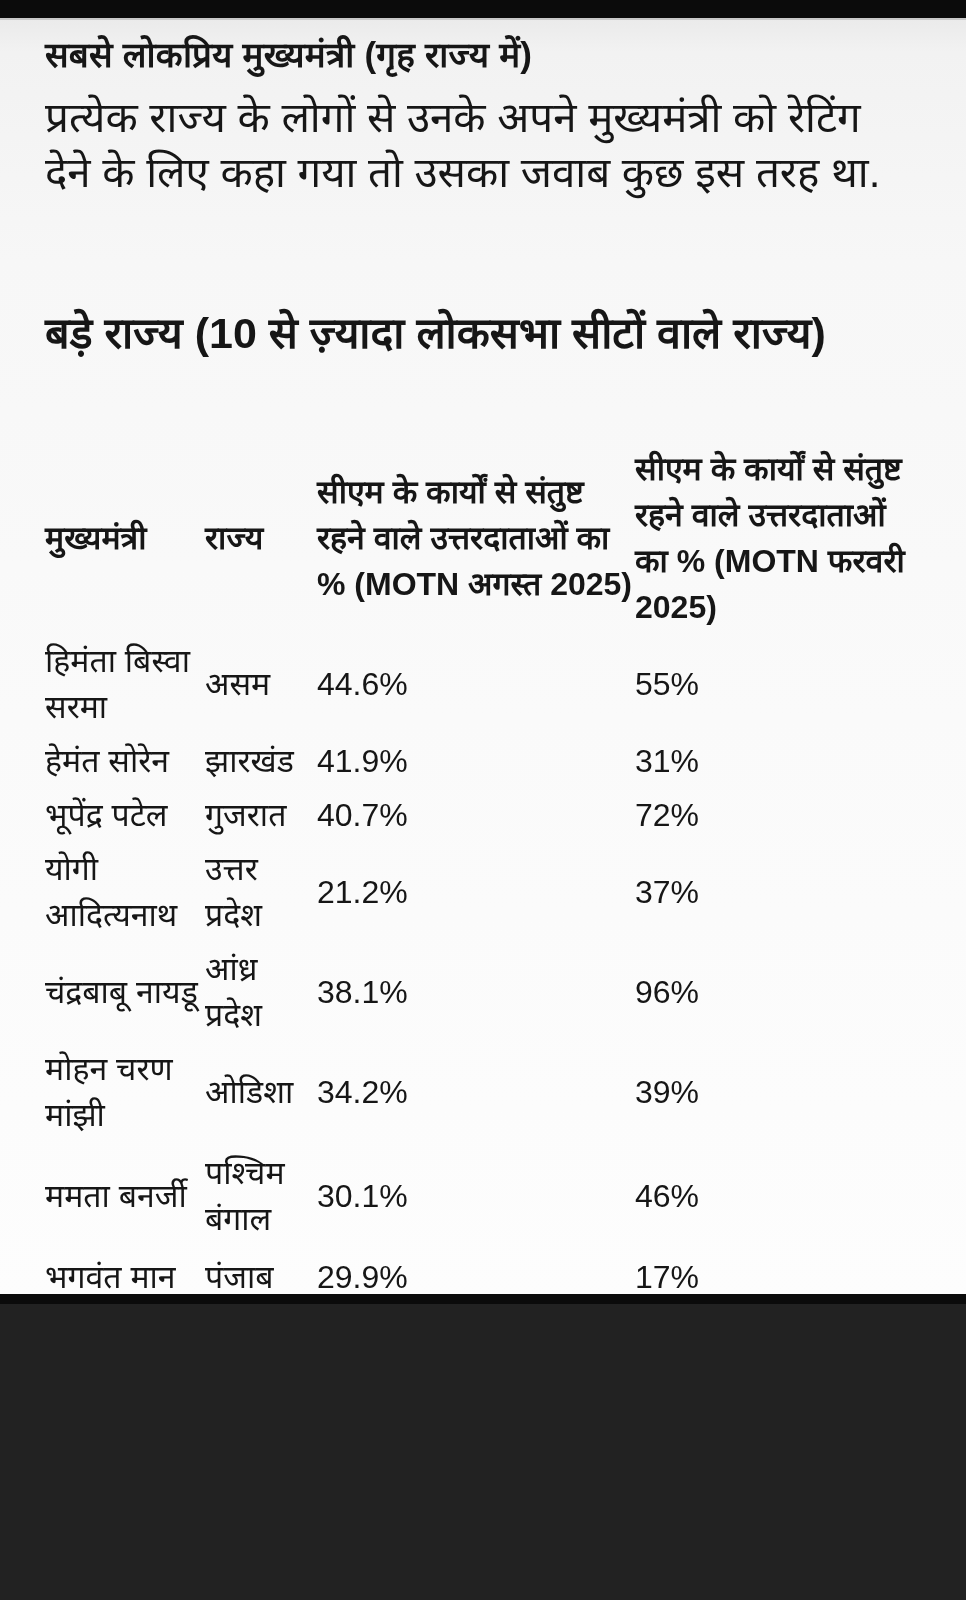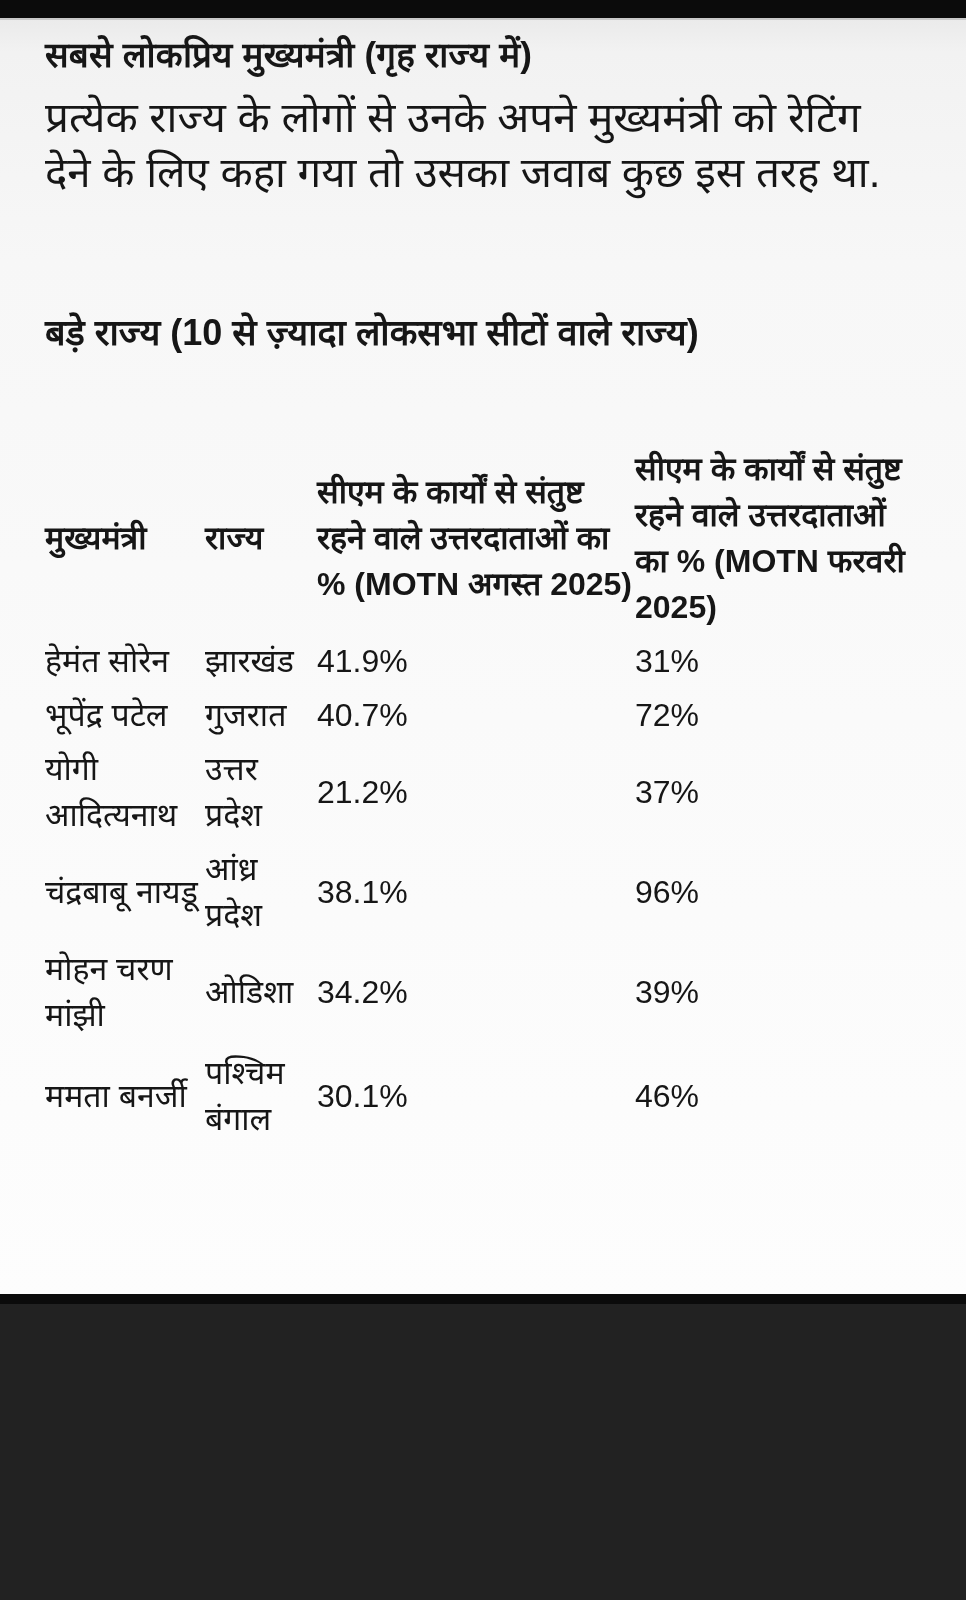--- a/index.html
+++ b/index.html
@@ -63,21 +63,21 @@
     letter-spacing: 0.2px;
   }
   p.intro {
     margin: 10px 0 0 0;
     font-size: 42px;
     line-height: 55px;
     font-weight: normal;
   }
   h2.section {
     margin: 108px 0 0 0;
-    font-size: 36px;
+    font-size: 43px;
     line-height: 50px;
     font-weight: bold;
   }
   table.cm-table {
     margin-top: 84px;
     width: 871px;
     border-collapse: collapse;
     table-layout: fixed;
   }
   .cm-table col.c-cm    { width: 160px; }
@@ -132,20 +132,26 @@
       <thead>
         <tr>
           <th>मुख्यमंत्री</th>
           <th>राज्य</th>
           <th>सीएम के कार्यों से संतुष्ट रहने वाले उत्तरदाताओं का % (MOTN अगस्त 2025)</th>
           <th>सीएम के कार्यों से संतुष्ट रहने वाले उत्तरदाताओं का % (MOTN फरवरी 2025)</th>
         </tr>
       </thead>
       <tbody>
         <tr>
+          <td>हिमंता बिस्वा सरमा</td>
+          <td>असम</td>
+          <td class="num">44.6%</td>
+          <td class="num">55%</td>
+        </tr>
+        <tr>
           <td>हेमंत सोरेन</td>
           <td>झारखंड</td>
           <td class="num">41.9%</td>
           <td class="num">31%</td>
         </tr>
         <tr>
           <td>भूपेंद्र पटेल</td>
           <td>गुजरात</td>
           <td class="num">40.7%</td>
           <td class="num">72%</td>
@@ -167,18 +173,24 @@
           <td>ओडिशा</td>
           <td class="num">34.2%</td>
           <td class="num">39%</td>
         </tr>
         <tr class="tall">
           <td>ममता बनर्जी</td>
           <td>पश्चिम बंगाल</td>
           <td class="num">30.1%</td>
           <td class="num">46%</td>
         </tr>
+        <tr>
+          <td>भगवंत मान</td>
+          <td>पंजाब</td>
+          <td class="num">29.9%</td>
+          <td class="num">17%</td>
+        </tr>
       </tbody>
     </table>
   </div>
 
   <div class="bottombar"></div>
 </div>
 
 </body></html>

